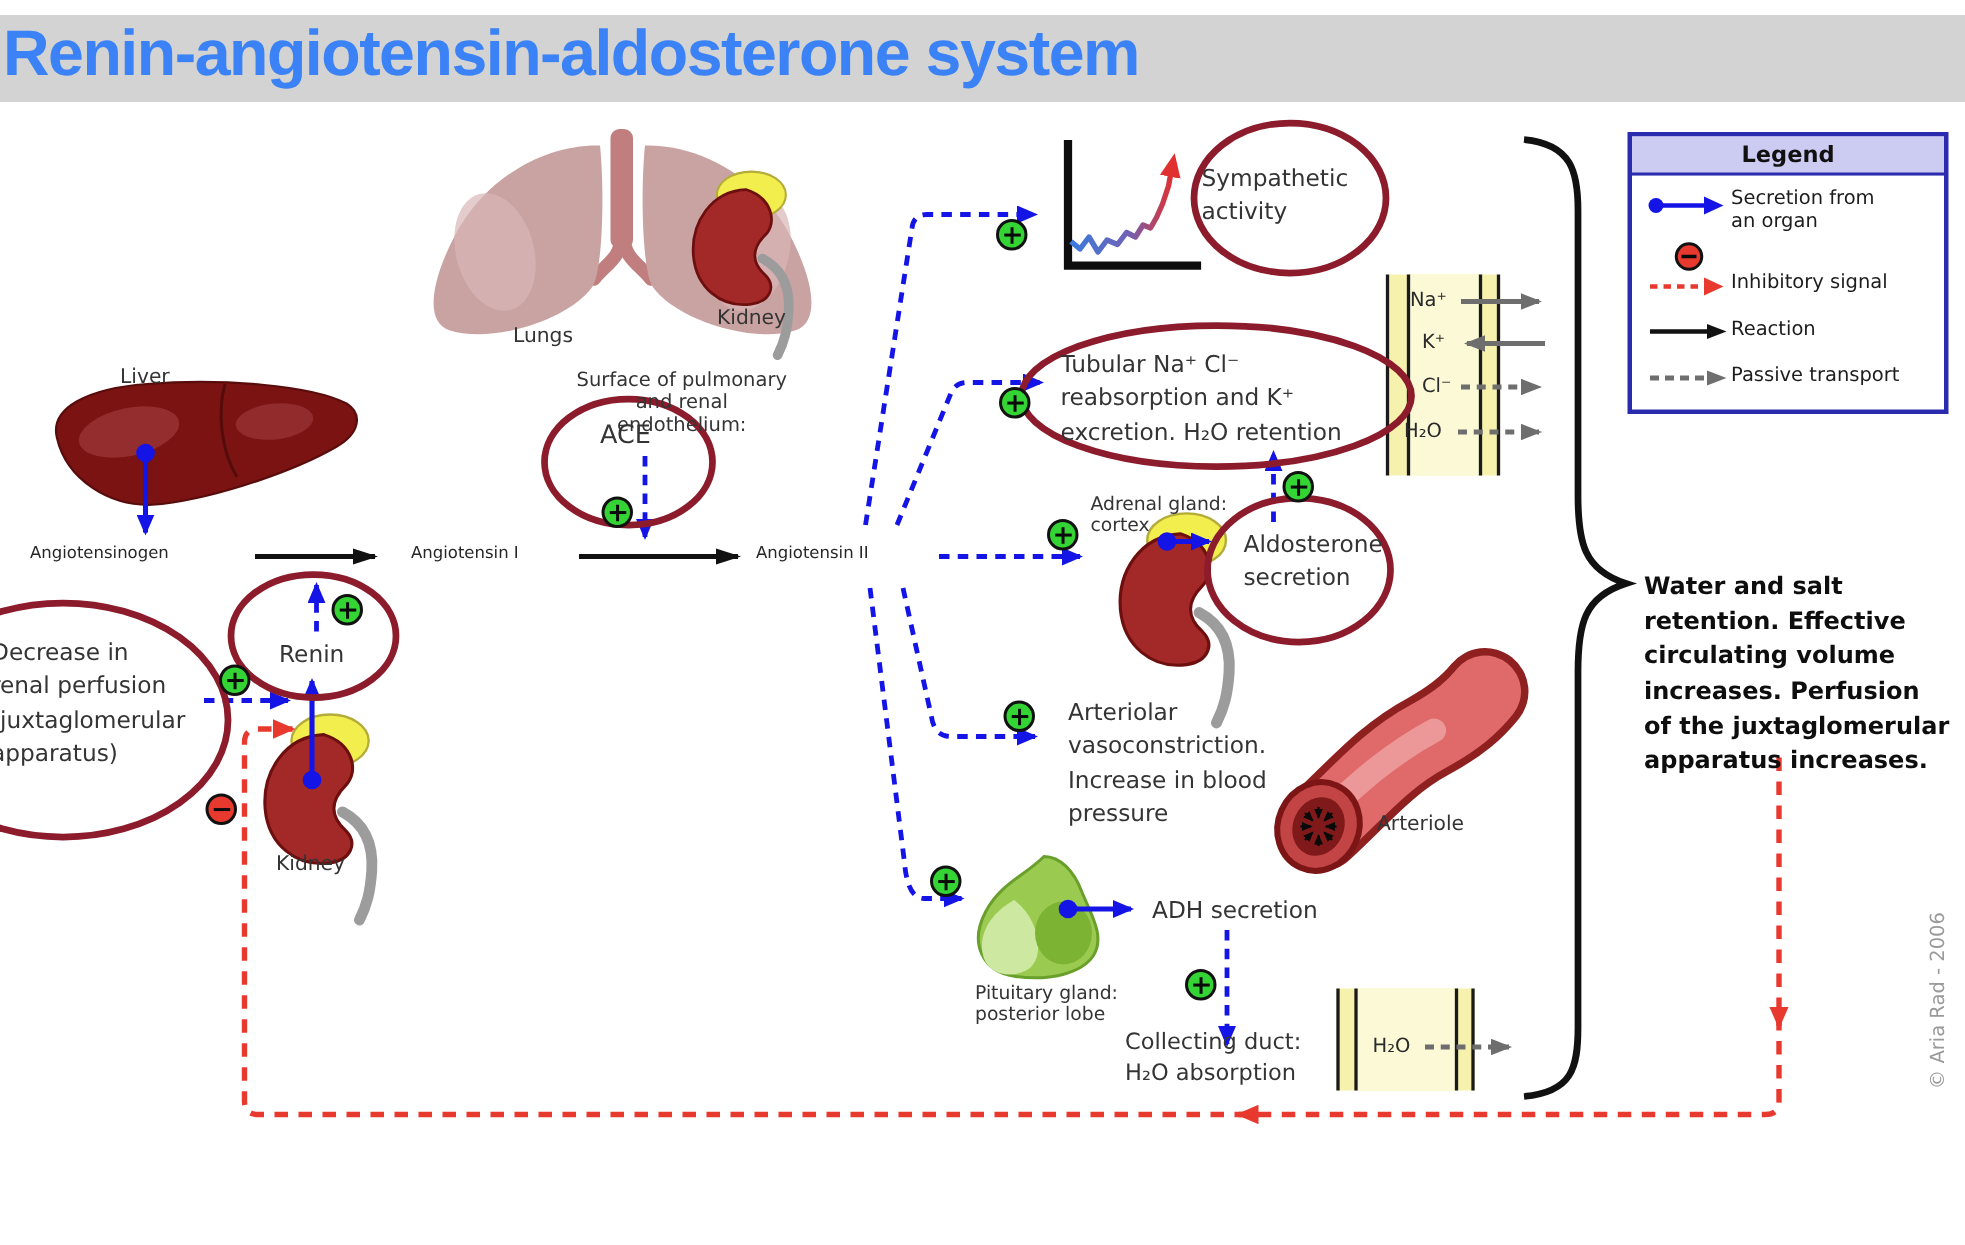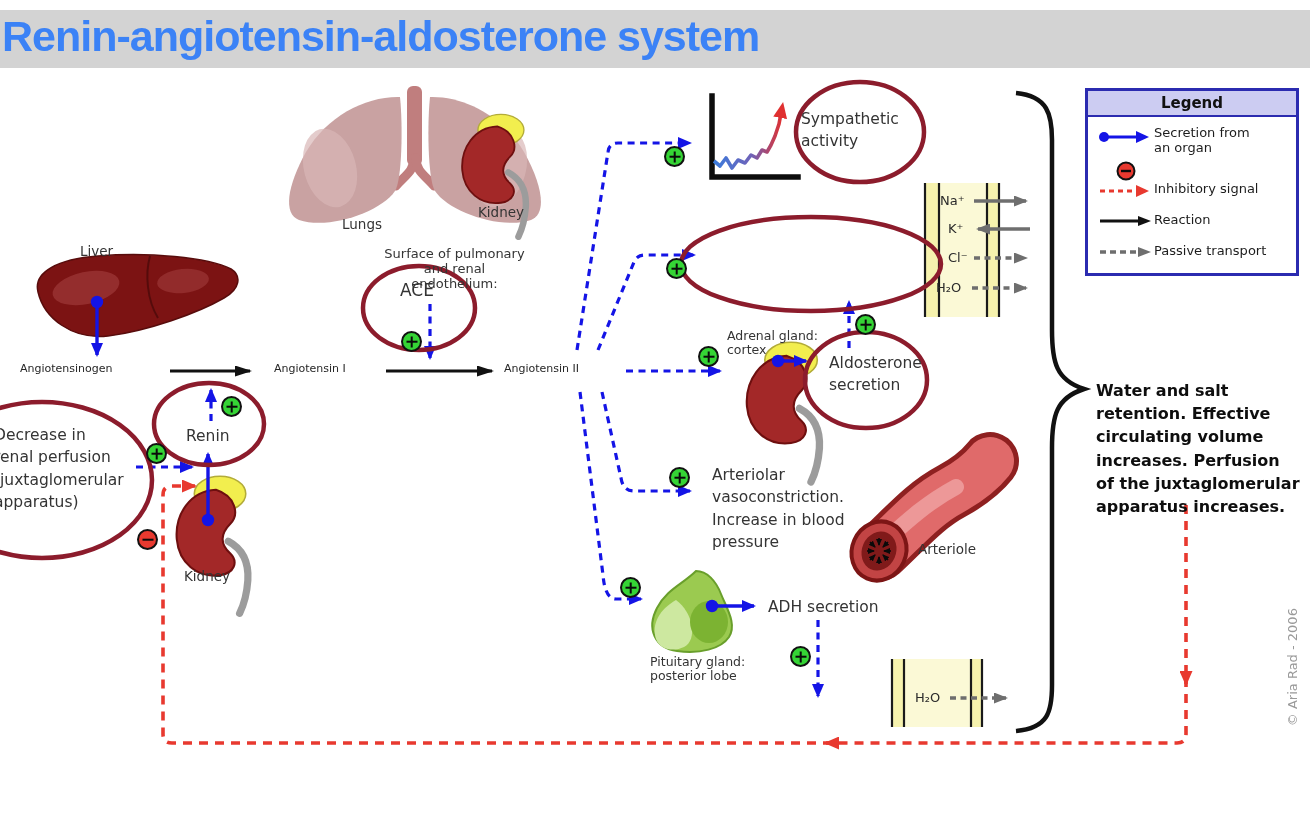--- a/index.html
+++ b/index.html
@@ -235,27 +235,32 @@
   <div class="lbl cascade" style="left:250px;top:362px;margin-left:24px;">Angiotensin I</div>
   <div class="lbl cascade" style="left:504px;top:362px;">Angiotensin II</div>
   <div class="lbl" style="left:186px;top:427px;font-size:15.5px;">Renin</div>
 
   <div class="lbl ann" style="left:-6px;top:424px;">Decrease in
 renal perfusion
 (juxtaglomerular
 apparatus)</div>
   <div class="lbl ann" style="left:801px;top:108px;">Sympathetic
 activity</div>
+  <div class="lbl ann" style="left:707px;top:232px;">Tubular Na⁺ Cl⁻
+reabsorption and K⁺
+excretion. H₂O retention</div>
   <div class="lbl ann" style="left:788px;top:352px;margin-left:41px;">Aldosterone
 secretion</div>
   <div class="lbl ann" style="left:712px;top:464px;">Arteriolar
 vasoconstriction.
 Increase in blood
 pressure</div>
   <div class="lbl ann" style="left:768px;top:596px;">ADH secretion</div>
+  <div class="lbl" style="left:750px;top:684px;font-size:15px;line-height:1.4;">Collecting duct:
+H₂O absorption</div>
   <div class="lbl bold-note" style="left:1096px;top:379px;">Water and salt
 retention. Effective
 circulating volume
 increases. Perfusion
 of the juxtaglomerular
 apparatus increases.</div>
 
   <div class="lbl ion" style="left:940px;top:193px;">Na⁺</div>
   <div class="lbl ion" style="left:948px;top:221px;">K⁺</div>
   <div class="lbl ion" style="left:948px;top:250px;">Cl⁻</div>

